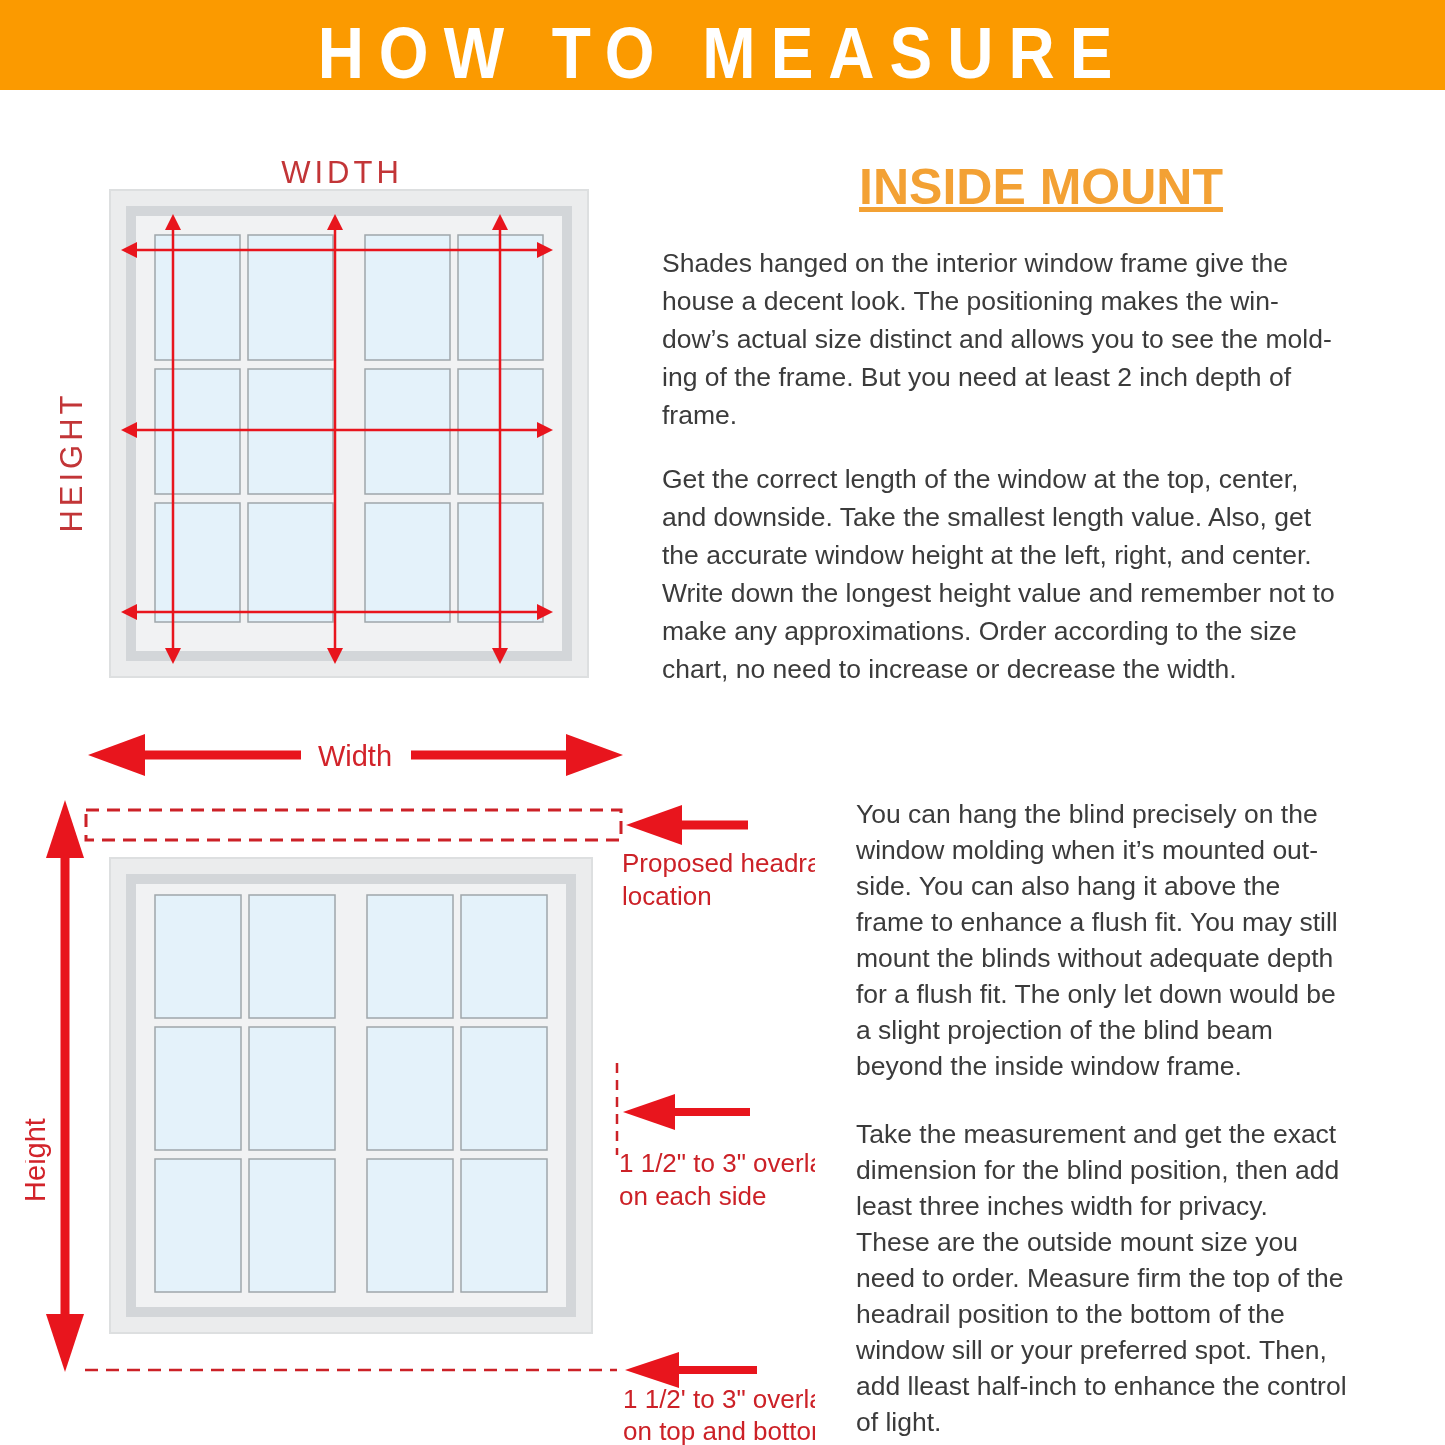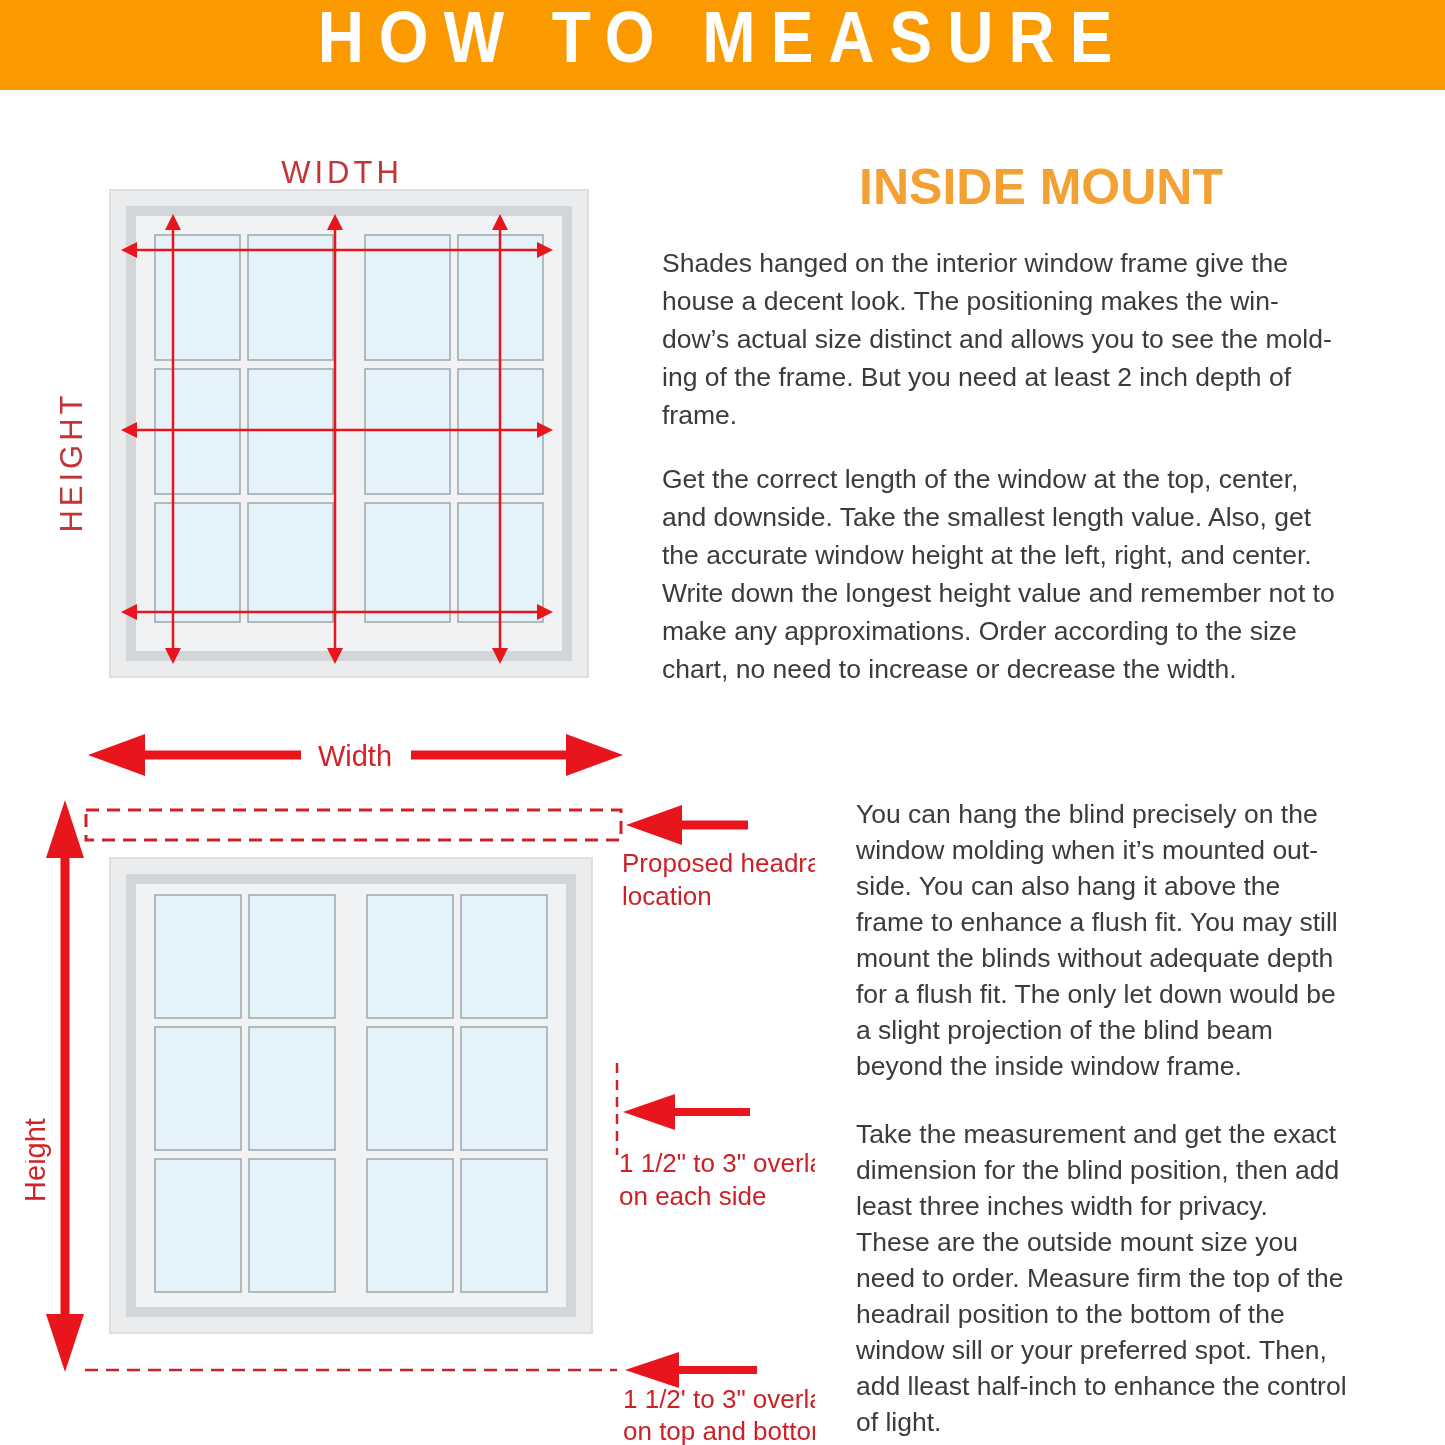--- a/index.html
+++ b/index.html
@@ -2,29 +2,29 @@
 <html><head>
 <meta charset="utf-8">
 <style>
   html,body{margin:0;padding:0;background:#ffffff;}
   .canvas{
     position:relative;width:1445px;height:1445px;background:#ffffff;overflow:hidden;
     font-family:"Liberation Sans", sans-serif;
   }
   .header{
     position:absolute;left:0;top:0;width:1445px;height:90px;
-    background:#fb9a00;display:flex;align-items:flex-start;justify-content:center;
+    background:#fb9a00;display:flex;align-items:flex-end;justify-content:center;
   }
   .header-title{
     color:#ffffff;font-weight:700;font-size:64px;letter-spacing:15px;
     transform:scale(1.0,1.12);white-space:nowrap;
   }
   .heading{
     position:absolute;margin:0;font-weight:700;color:#f3a134;text-align:center;
-    font-size:50px;letter-spacing:0px;
+    font-size:50px;letter-spacing:0px;text-decoration:underline;
   }
   .heading.inside{left:660px;top:158px;width:762px;}
   .heading.outside{left:840px;top:714px;width:600px;}
   .para{
     position:absolute;color:#3b3b3b;font-size:26.5px;white-space:pre-line;
   }
   .para.p1{left:662px;top:244px;width:792px;line-height:38px;}
   .para.p2{left:662px;top:460px;width:792px;line-height:38px;}
   .para.p3{left:856px;top:796px;width:600px;line-height:36px;}
   .para.p4{left:856px;top:1116px;width:600px;line-height:36px;}

